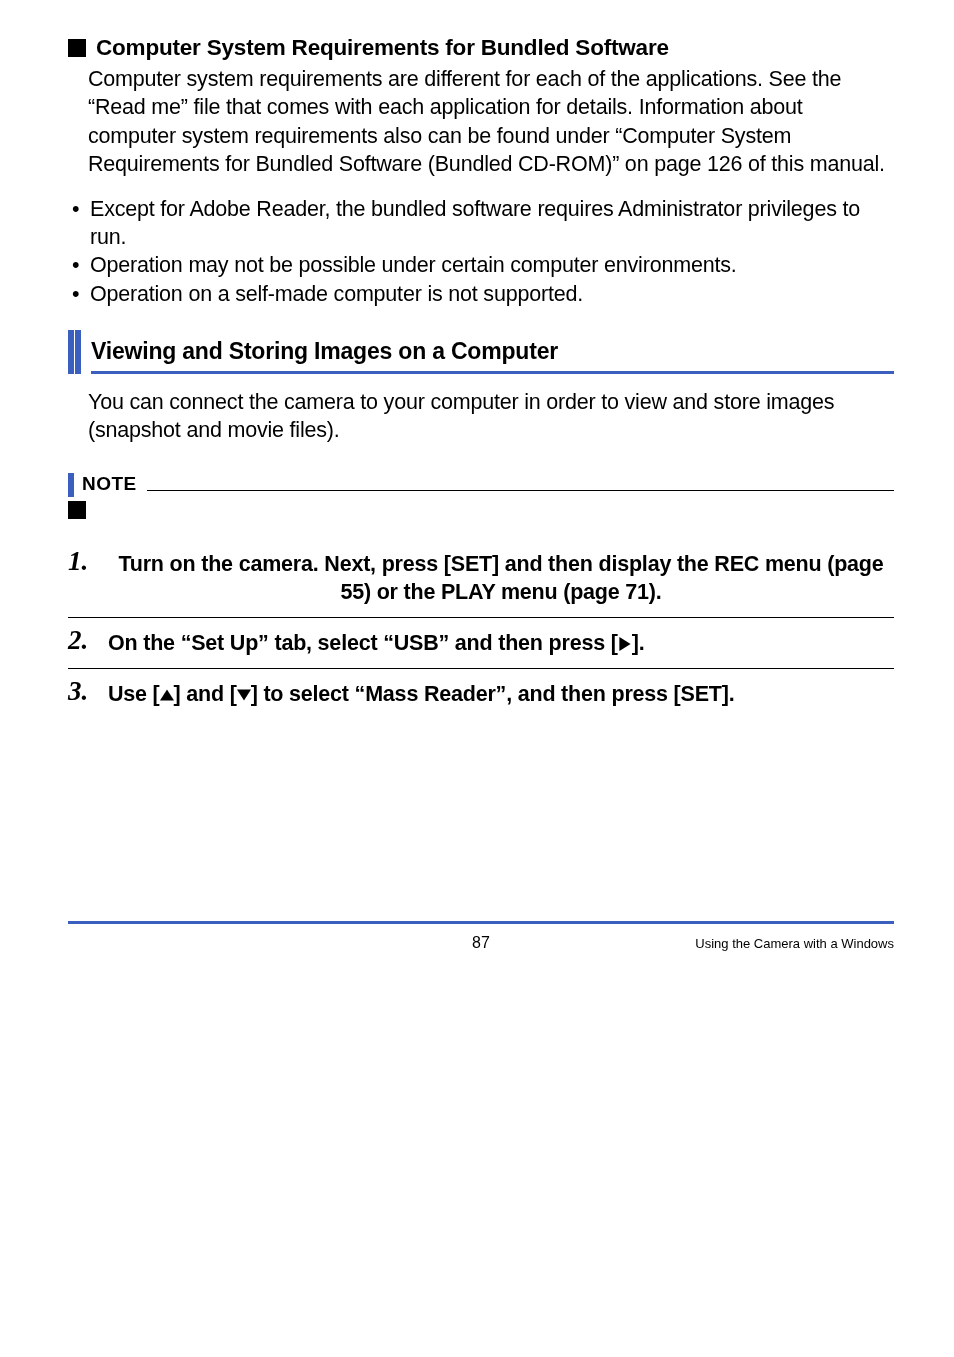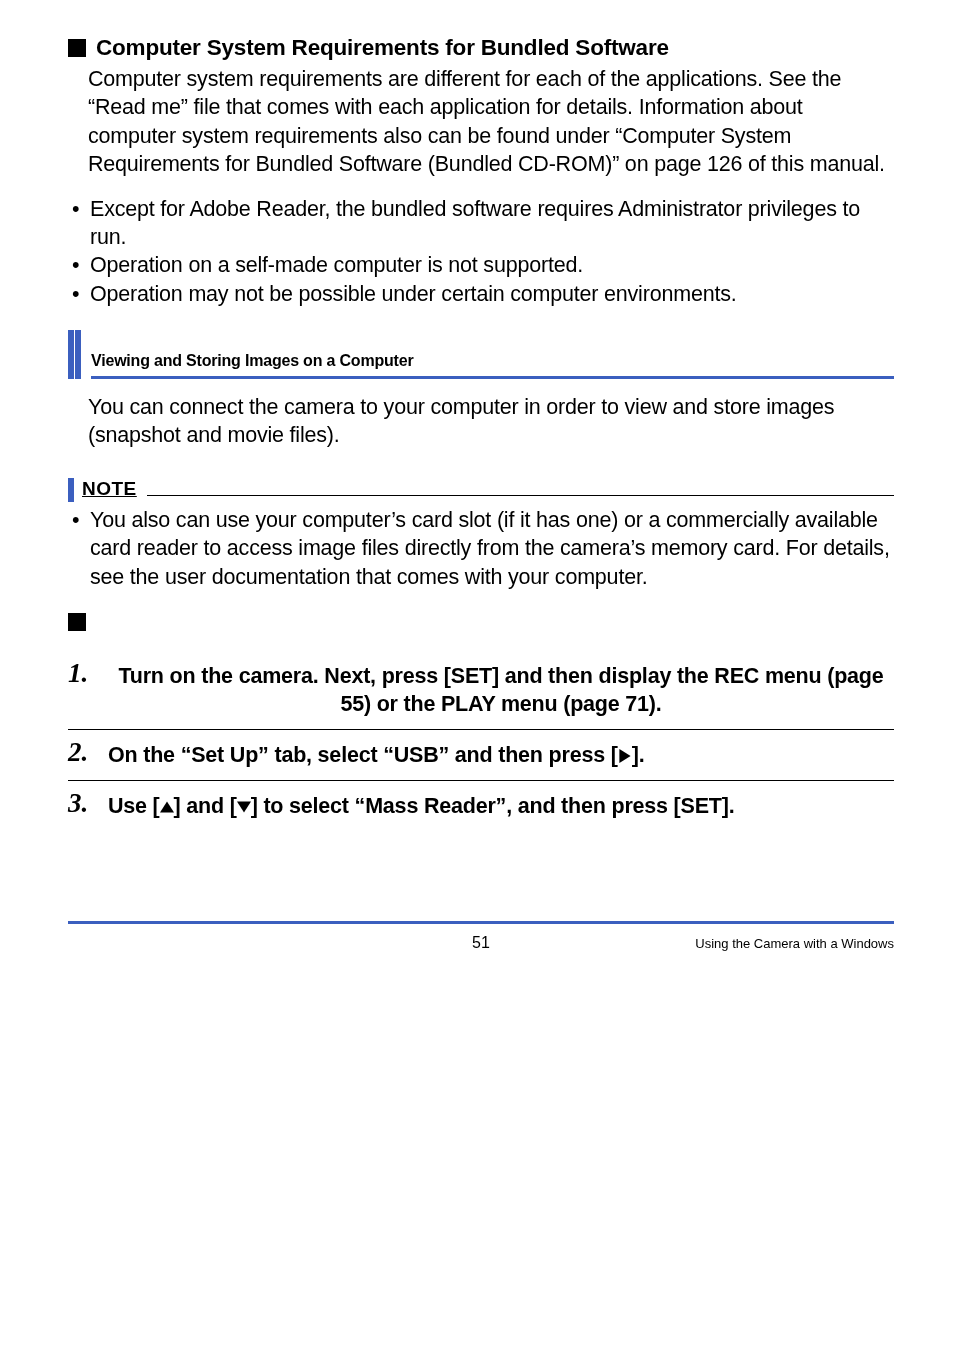--- a/index.html
+++ b/index.html
@@ -9,23 +9,23 @@
   .h-bullet { width: 18px; height: 18px; background: #000; flex-shrink: 0; margin-right: 10px; }
   .h-text { font-size: 22.5px; font-weight: bold; letter-spacing: -0.2px; }
   .para { font-size: 21.5px; line-height: 1.32; margin-bottom: 16px; letter-spacing: -0.2px; margin-left: 20px; }
   .ul { list-style: none; margin-bottom: 22px; }
   .ul li { font-size: 21.5px; line-height: 1.32; padding-left: 22px; position: relative; letter-spacing: -0.2px; }
   .ul li::before { content: "•"; position: absolute; left: 4px; top: 0; }
   .section-bar-row { display: flex; align-items: stretch; margin-top: 6px; margin-bottom: 6px; }
   .bar-outer { width: 6px; background: #3b5fbf; margin-right: 1px; }
   .bar-inner { width: 6px; background: #3b5fbf; margin-right: 10px; }
   .section-title-wrap { flex: 1; padding-top: 8px; }
-  .section-title { font-size: 16px; font-weight: bold; letter-spacing: -0.2px; display: block; margin-top: 14px; }
+  .section-title { font-size: 23px; font-weight: bold; letter-spacing: -0.2px; display: block; }
   .section-underline { height: 3px; background: #3b5fbf; margin-top: 6px; }
-  .note-row { display: flex; align-items: flex-end; margin-top: 28px; margin-bottom: 4px; text-decoration: underline; }
+  .note-row { display: flex; align-items: flex-end; margin-top: 28px; margin-bottom: 4px; }
   .note-bar { width: 6px; background: #3b5fbf; align-self: stretch; margin-right: 8px; }
   .note-label { font-size: 19px; font-weight: bold; letter-spacing: 0.5px; padding-right: 10px; padding-bottom: 2px; }
   .note-line { flex: 1; height: 1px; background: #000; margin-bottom: 6px; }
   .note-list { list-style: none; margin-bottom: 22px; }
   .note-list li { font-size: 21.5px; line-height: 1.32; padding-left: 22px; position: relative; letter-spacing: -0.2px; }
   .note-list li::before { content: "•"; position: absolute; left: 4px; top: 0; }
   .steps { margin-top: 20px; }
   .step { display: flex; padding: 8px 0 10px 0; }
   .step + .step { border-top: 1px solid #000; }
   .step-num { font-family: Georgia, 'Times New Roman', serif; font-style: italic; font-weight: bold; font-size: 27px; width: 40px; flex-shrink: 0; line-height: 1.1; }
@@ -44,42 +44,39 @@
 <div class="page">
 
   <div class="h-bullet-row">
     <div class="h-bullet"></div>
     <div class="h-text">Computer System Requirements for Bundled Software</div>
   </div>
   <p class="para">Computer system requirements are different for each of the applications. See the “Read me” file that comes with each application for details. Information about computer system requirements also can be found under “Computer System Requirements for Bundled Software (Bundled CD-ROM)” on page 126 of this manual.</p>
 
   <ul class="ul">
     <li>Except for Adobe Reader, the bundled software requires Administrator privileges to run.</li>
+    <li>Operation may not be possible under certain computer environments.</li>
     <li>Operation on a self-made computer is not supported.</li>
-    <li>Operation may not be possible under certain computer environments.</li>
   </ul>
 
   <div class="section-bar-row">
     <div class="bar-outer"></div>
     <div class="bar-inner"></div>
     <div class="section-title-wrap">
       <span class="section-title">Viewing and Storing Images on a Computer</span>
       <div class="section-underline"></div>
     </div>
   </div>
   <p class="para" style="margin-top:14px;">You can connect the camera to your computer in order to view and store images (snapshot and movie files).</p>
 
   <div class="note-row">
     <div class="note-bar"></div>
     <div class="note-label">NOTE</div>
     <div class="note-line"></div>
   </div>
-  <ul class="note-list">
-    <li>You also can use your computer’s card slot (if it has one) or a commercially available card reader to access image files directly from the camera’s memory card. For details, see the user documentation that comes with your computer.</li>
-  </ul>
 
   <div class="h-bullet-row">
     <div class="h-bullet"></div>
   </div>
 
   <div class="steps">
 
     <div class="step">
       <div class="step-num">1.</div>
       <div class="step-body">Turn on the camera. Next, press [SET] and then display the REC menu (page 55) or the PLAY menu (page 71).</div>
@@ -103,18 +100,18 @@
               <polygon points="0,1 10,1 5,9" fill="#000"></polygon>
             </svg></span><span>] to select “Mass Reader”, and then press [SET].</span>
       </div>
     </div>
 
   </div>
 
   <div class="footer">
     <div class="footer-line"></div>
     <div class="footer-row">
-      <span class="page-num">51</span>
+      <span class="page-num">87</span>
       <span class="footer-caption">Using the Camera with a Windows</span>
     </div>
   </div>
 
 </div>
 
 </body></html>

